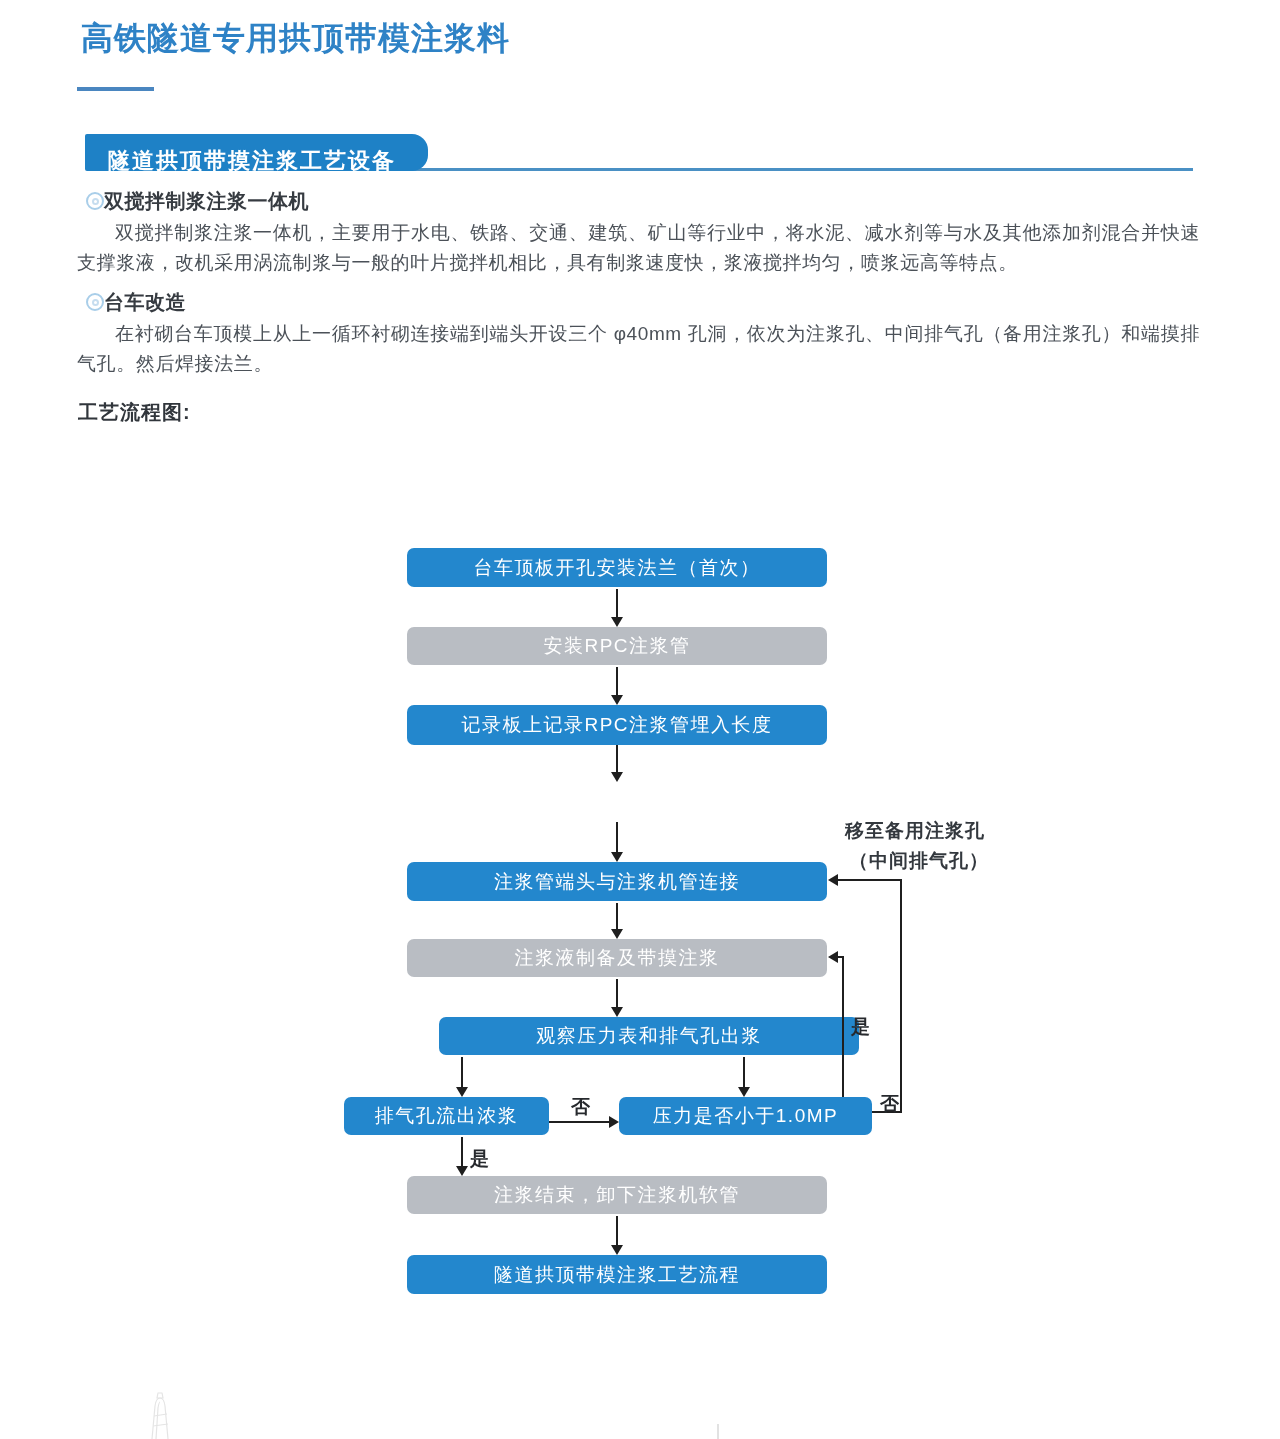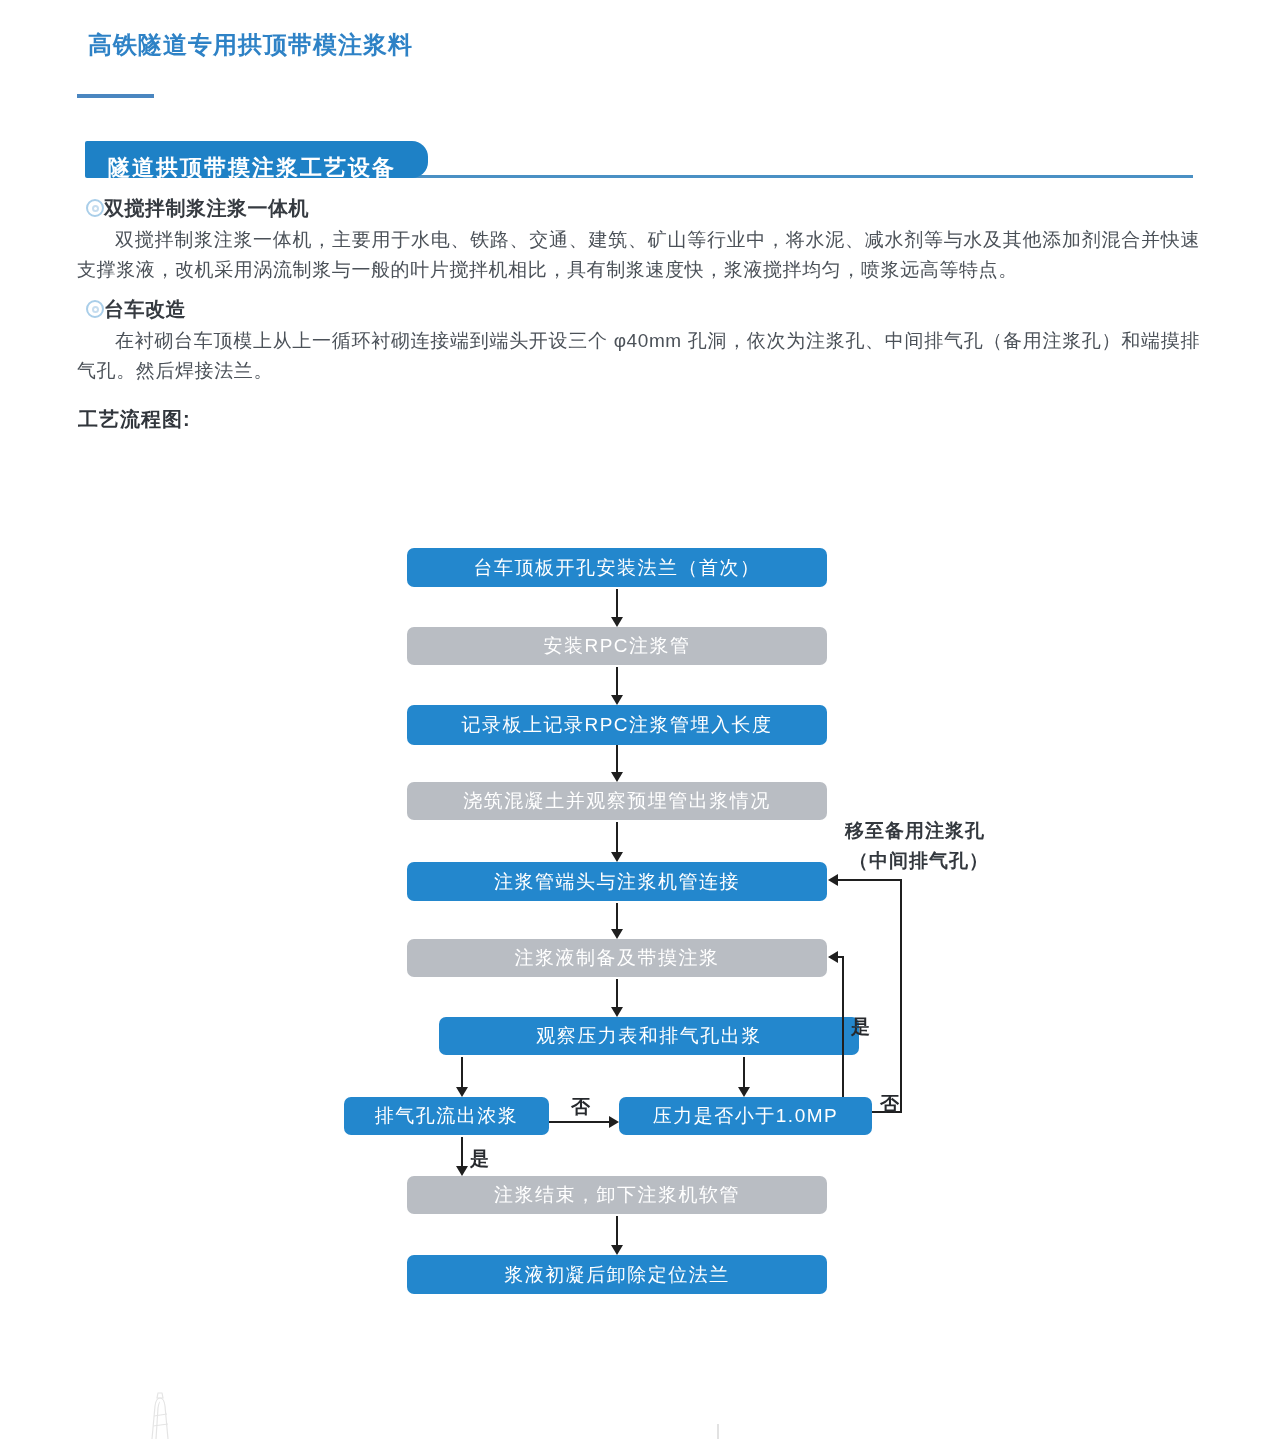--- a/index.html
+++ b/index.html
@@ -7,21 +7,21 @@
   body {
     width: 1280px; height: 1439px;
     background: #ffffff;
     font-family: "Liberation Sans", "DejaVu Sans", sans-serif;
     position: relative;
     overflow: hidden;
   }
   .content { padding: 18px 80px 0 77px; position: relative; }
 
   .page-title {
-    margin: 11px; font-size: 24px; line-height: 32px;
+    margin: 4px; font-size: 32px; line-height: 32px;
     font-weight: bold; color: #2e82c6; letter-spacing: 1px;
   }
   .title-underline { width: 77px; height: 4px; background: #4a86c0; margin-top: 33px; }
 
   .banner-row { position: relative; height: 37px; margin-top: 43px; width: 1108px; margin-left: 8px; }
   .banner-row .rule {
     position: absolute; left: 2px; right: 0; bottom: 0; height: 3px; background: #4a90c4;
   }
   .banner {
     position: absolute; left: 0; top: 0; height: 37px; line-height: 37px;
@@ -113,28 +113,27 @@
 
 
   <div class="flow-caption">工艺流程图:</div>
 </div>
 
 <div class="flow">
 
   <div class="fbox blue" style="left:407px; top:548px; width:420px; height:39px;">台车顶板开孔安装法兰（首次）</div>
   <div class="fbox gray" style="left:407px; top:627px; width:420px; height:38px;">安装RPC注浆管</div>
   <div class="fbox blue" style="left:407px; top:705px; width:420px; height:40px;">记录板上记录RPC注浆管埋入长度</div>
-  <div class="fbox gray" style="left:407px; top:782px; width:420px; height:38px;">浇筑混凝土并观察预埋管出浆情况</div>
   <div class="fbox blue" style="left:407px; top:862px; width:420px; height:39px;">注浆管端头与注浆机管连接</div>
   <div class="fbox gray" style="left:407px; top:939px; width:420px; height:38px;">注浆液制备及带摸注浆</div>
   <div class="fbox blue" style="left:407px; top:1017px; width:420px; height:38px;margin-left:32px;">观察压力表和排气孔出浆</div>
   <div class="fbox blue" style="left:344px; top:1097px; width:205px; height:38px;text-align:center;">排气孔流出浓浆</div>
   <div class="fbox blue" style="left:619px; top:1097px; width:253px; height:38px;">压力是否小于1.0MP</div>
   <div class="fbox gray" style="left:407px; top:1176px; width:420px; height:38px;">注浆结束，卸下注浆机软管</div>
-  <div class="fbox blue" style="left:407px; top:1255px; width:420px; height:39px;">浆液初凝后卸除定位法兰</div>
+  <div class="fbox blue" style="left:407px; top:1255px; width:420px; height:39px;">隧道拱顶带模注浆工艺流程</div>
 
   <div class="varrow" style="left:616px; top:589px;  height:28px;"></div>
   <div class="varrow" style="left:616px; top:667px;  height:28px;"></div>
   <div class="varrow" style="left:616px; top:745px;  height:27px;"></div>
   <div class="varrow" style="left:616px; top:822px;  height:30px;"></div>
   <div class="varrow" style="left:616px; top:903px;  height:26px;"></div>
   <div class="varrow" style="left:616px; top:979px;  height:28px;"></div>
   <div class="varrow" style="left:461px; top:1057px; height:30px;"></div>
   <div class="varrow" style="left:743px; top:1057px; height:30px;"></div>
   <div class="varrow" style="left:461px; top:1137px; height:29px;"></div>

